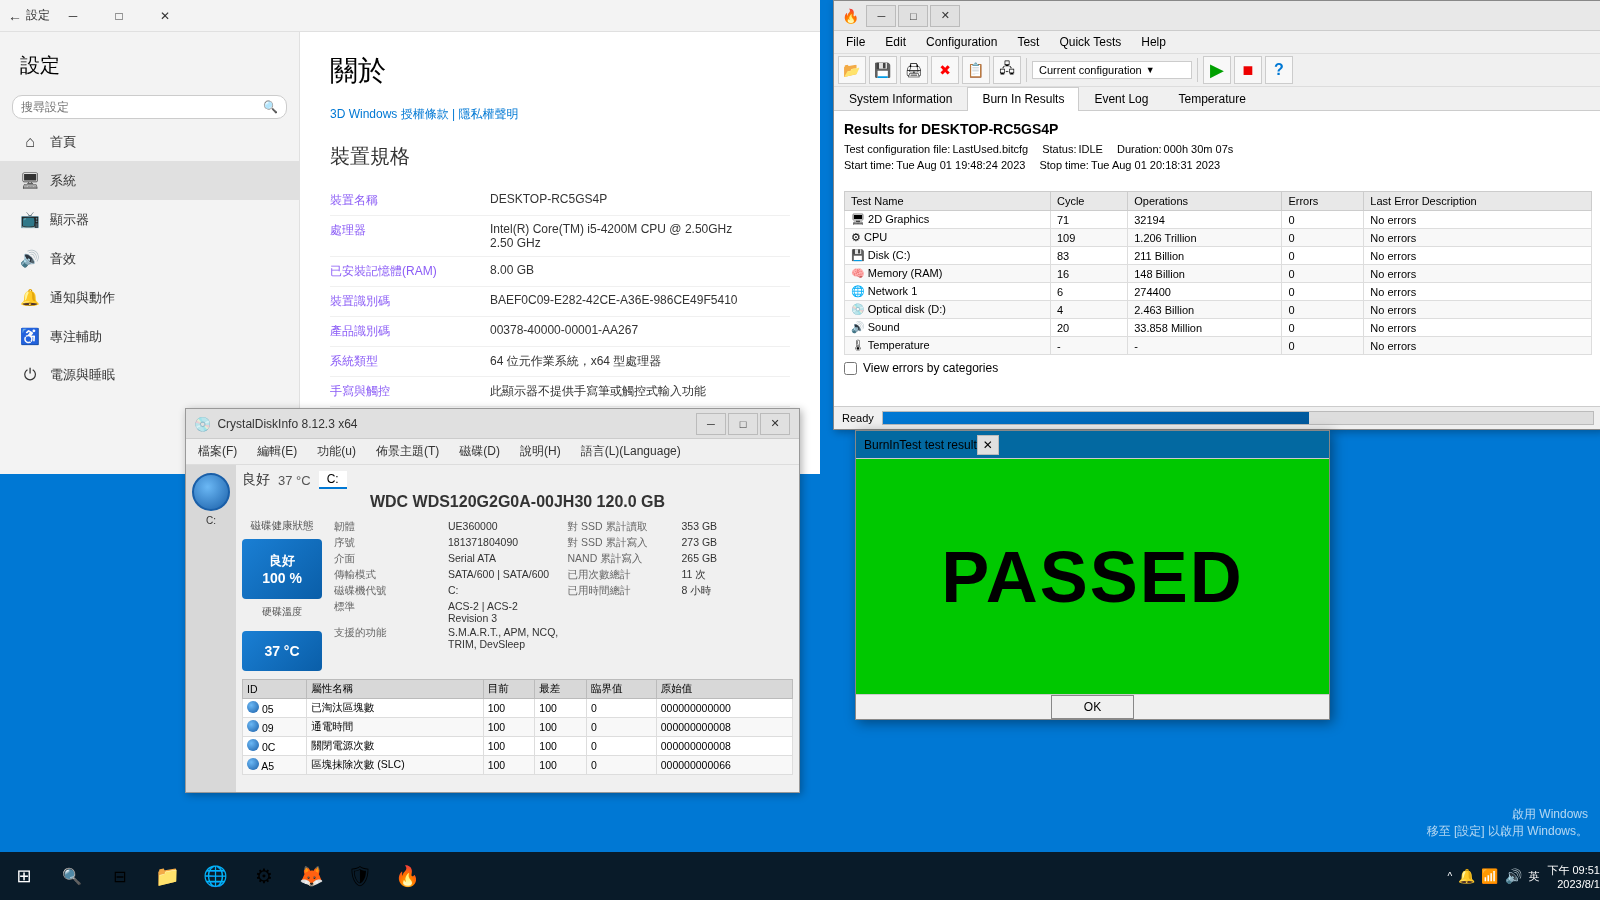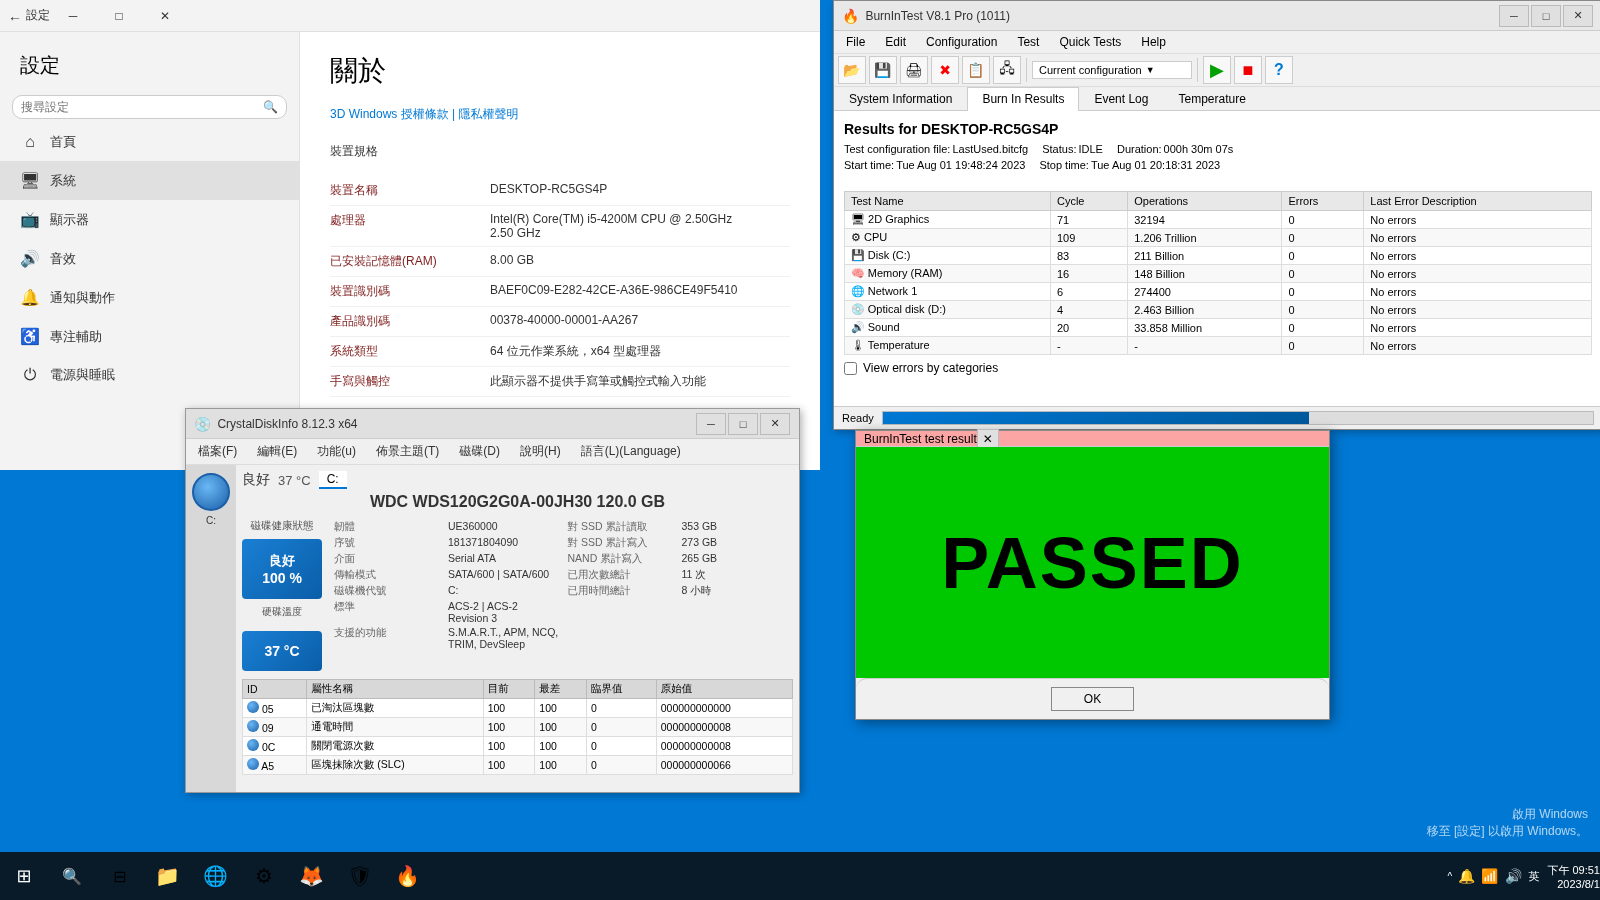--- a/index.html
+++ b/index.html
@@ -85,32 +85,32 @@
       background: #fff;
       overflow-y: auto;
     }
     .about-title {
       font-size: 28px;
       font-weight: 300;
       margin-bottom: 16px;
     }
     .blue-link { color: #0078d4; font-size: 12px; margin-bottom: 20px; display: block; }
     .spec-section-title {
-      font-size: 12px;
+      font-size: 20px;
       font-weight: 400;
       margin-bottom: 16px;
       color: #333;
     }
     .spec-row {
       display: flex;
       padding: 6px 0;
       border-bottom: 1px solid #f0f0f0;
       font-size: 12px;
     }
-    .spec-label { width: 160px; color: #7f1d1d; font-weight: 400; }
+    .spec-label { width: 160px; color: #8b5cf6; font-weight: 400; }
     .spec-value { flex: 1; color: #333; }
     .copy-btn {
       display: inline-block;
       margin-top: 16px;
       padding: 6px 20px;
       border: 1px solid #ccc;
       background: #f3f3f3;
       cursor: pointer;
       font-size: 12px;
     }
@@ -376,22 +376,22 @@
       left: 855px; top: 430px;
       width: 475px;
       height: 290px;
       background: #f0f0f0;
       border: 1px solid #888;
       display: flex;
       flex-direction: column;
       box-shadow: 3px 3px 12px rgba(0,0,0,0.4);
     }
     .dialog-titlebar {
-      height: 16px;
-      background: #fca5a5;
+      height: 28px;
+      background: #0369a1;
       display: flex;
       align-items: center;
       padding: 0 8px;
       font-size: 12px;
       border-bottom: 1px solid #ccc;
     }
     .dialog-close-btn {
       width: 22px; height: 20px;
       display: flex; align-items: center; justify-content: center;
       cursor: pointer; font-size: 12px;
@@ -403,26 +403,24 @@
       background: #00c800;
       display: flex;
       align-items: center;
       justify-content: center;
       font-size: 72px;
       font-weight: 900;
       color: #000;
       letter-spacing: 2px;
     }
     .dialog-footer {
-      padding: 8px;
       display: flex;
       justify-content: center;
       background: #f0f0f0;
       border-top: 1px solid #ccc;
-      border-radius: 11px;
     }
     .ok-btn {
       padding: 4px 32px;
       font-size: 12px;
       cursor: pointer;
       background: #f0f0f0;
       border: 1px solid #888;
     }
 
     
@@ -710,21 +708,20 @@
           </tr>
         </tbody>
       </table>
     </div>
   </div>
 </div>
 
 <div class="burnin-window">
   <div class="burnin-titlebar">
     <span style="margin-right:6px;font-size:14px;">🔥</span>
-    <span class="burnin-title">BurnInTest V8.1 Pro (1011)</span>
     <div class="crystal-win-controls">
       <div class="burnin-win-btn">─</div>
       <div class="burnin-win-btn">□</div>
       <div class="burnin-win-btn close-btn">✕</div>
     </div>
   </div>
   <div class="burnin-menubar">
     <span class="burnin-menu-item">File</span>
     <span class="burnin-menu-item">Edit</span>
     <span class="burnin-menu-item">Configuration</span>

